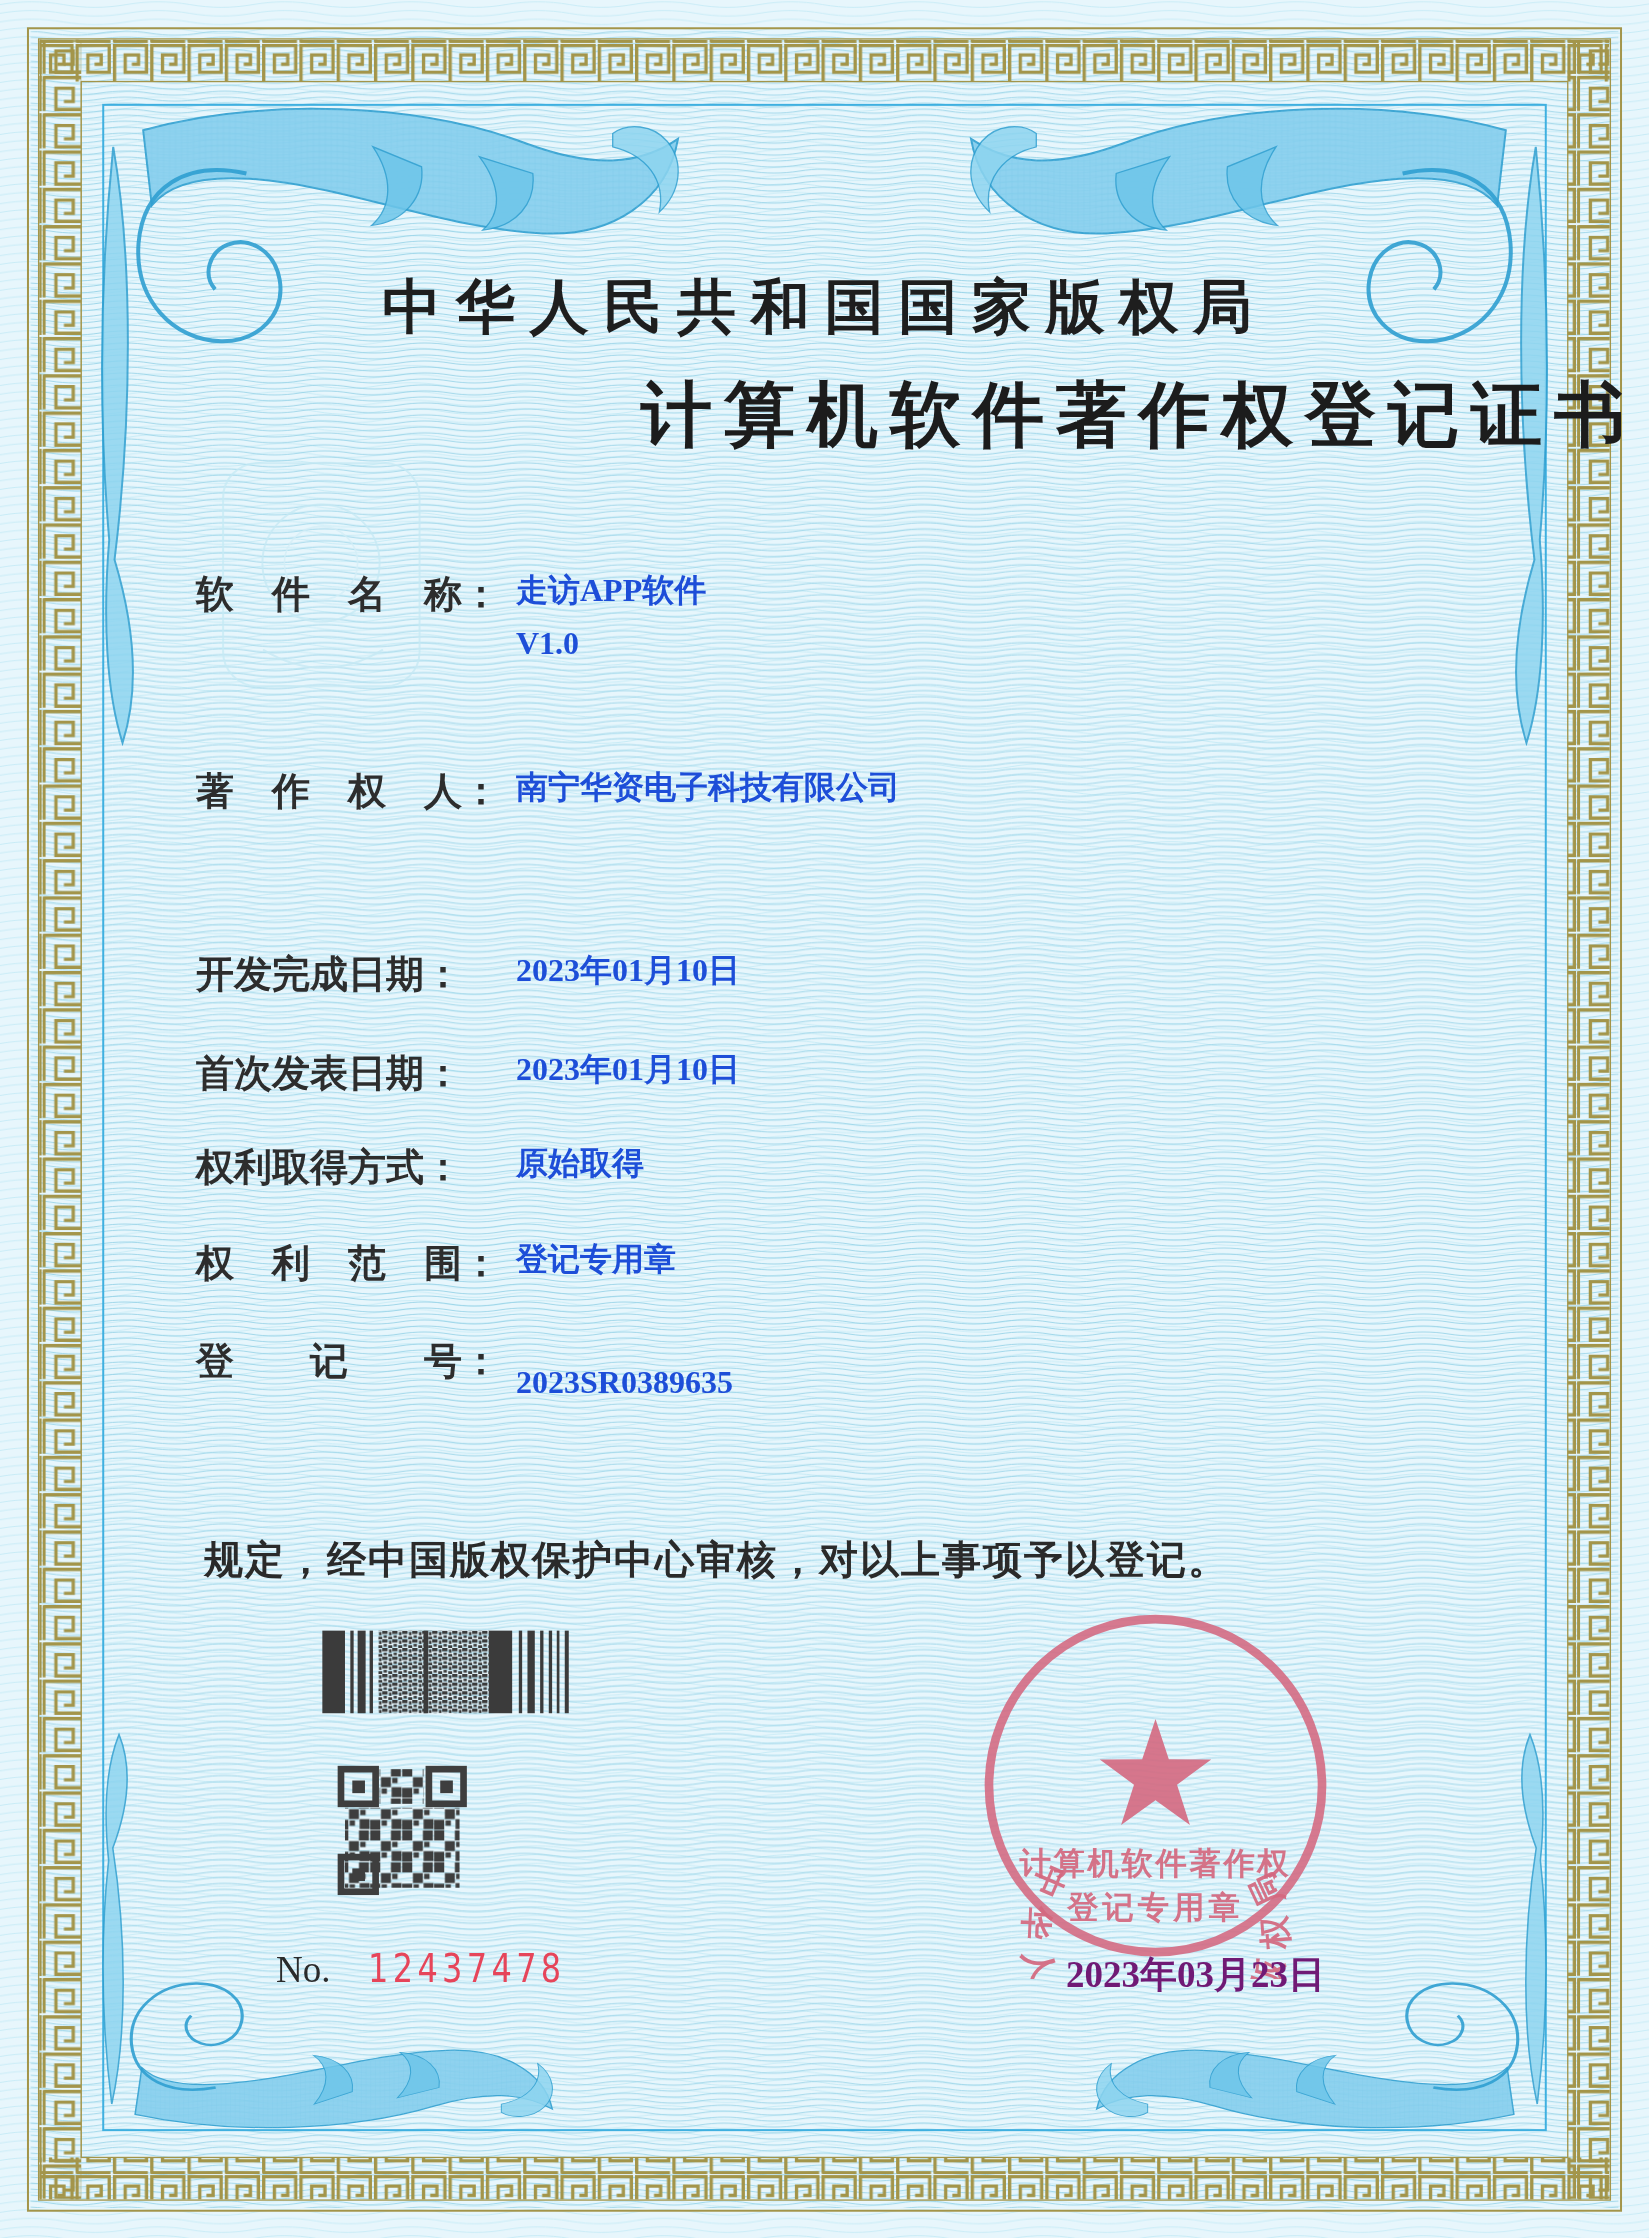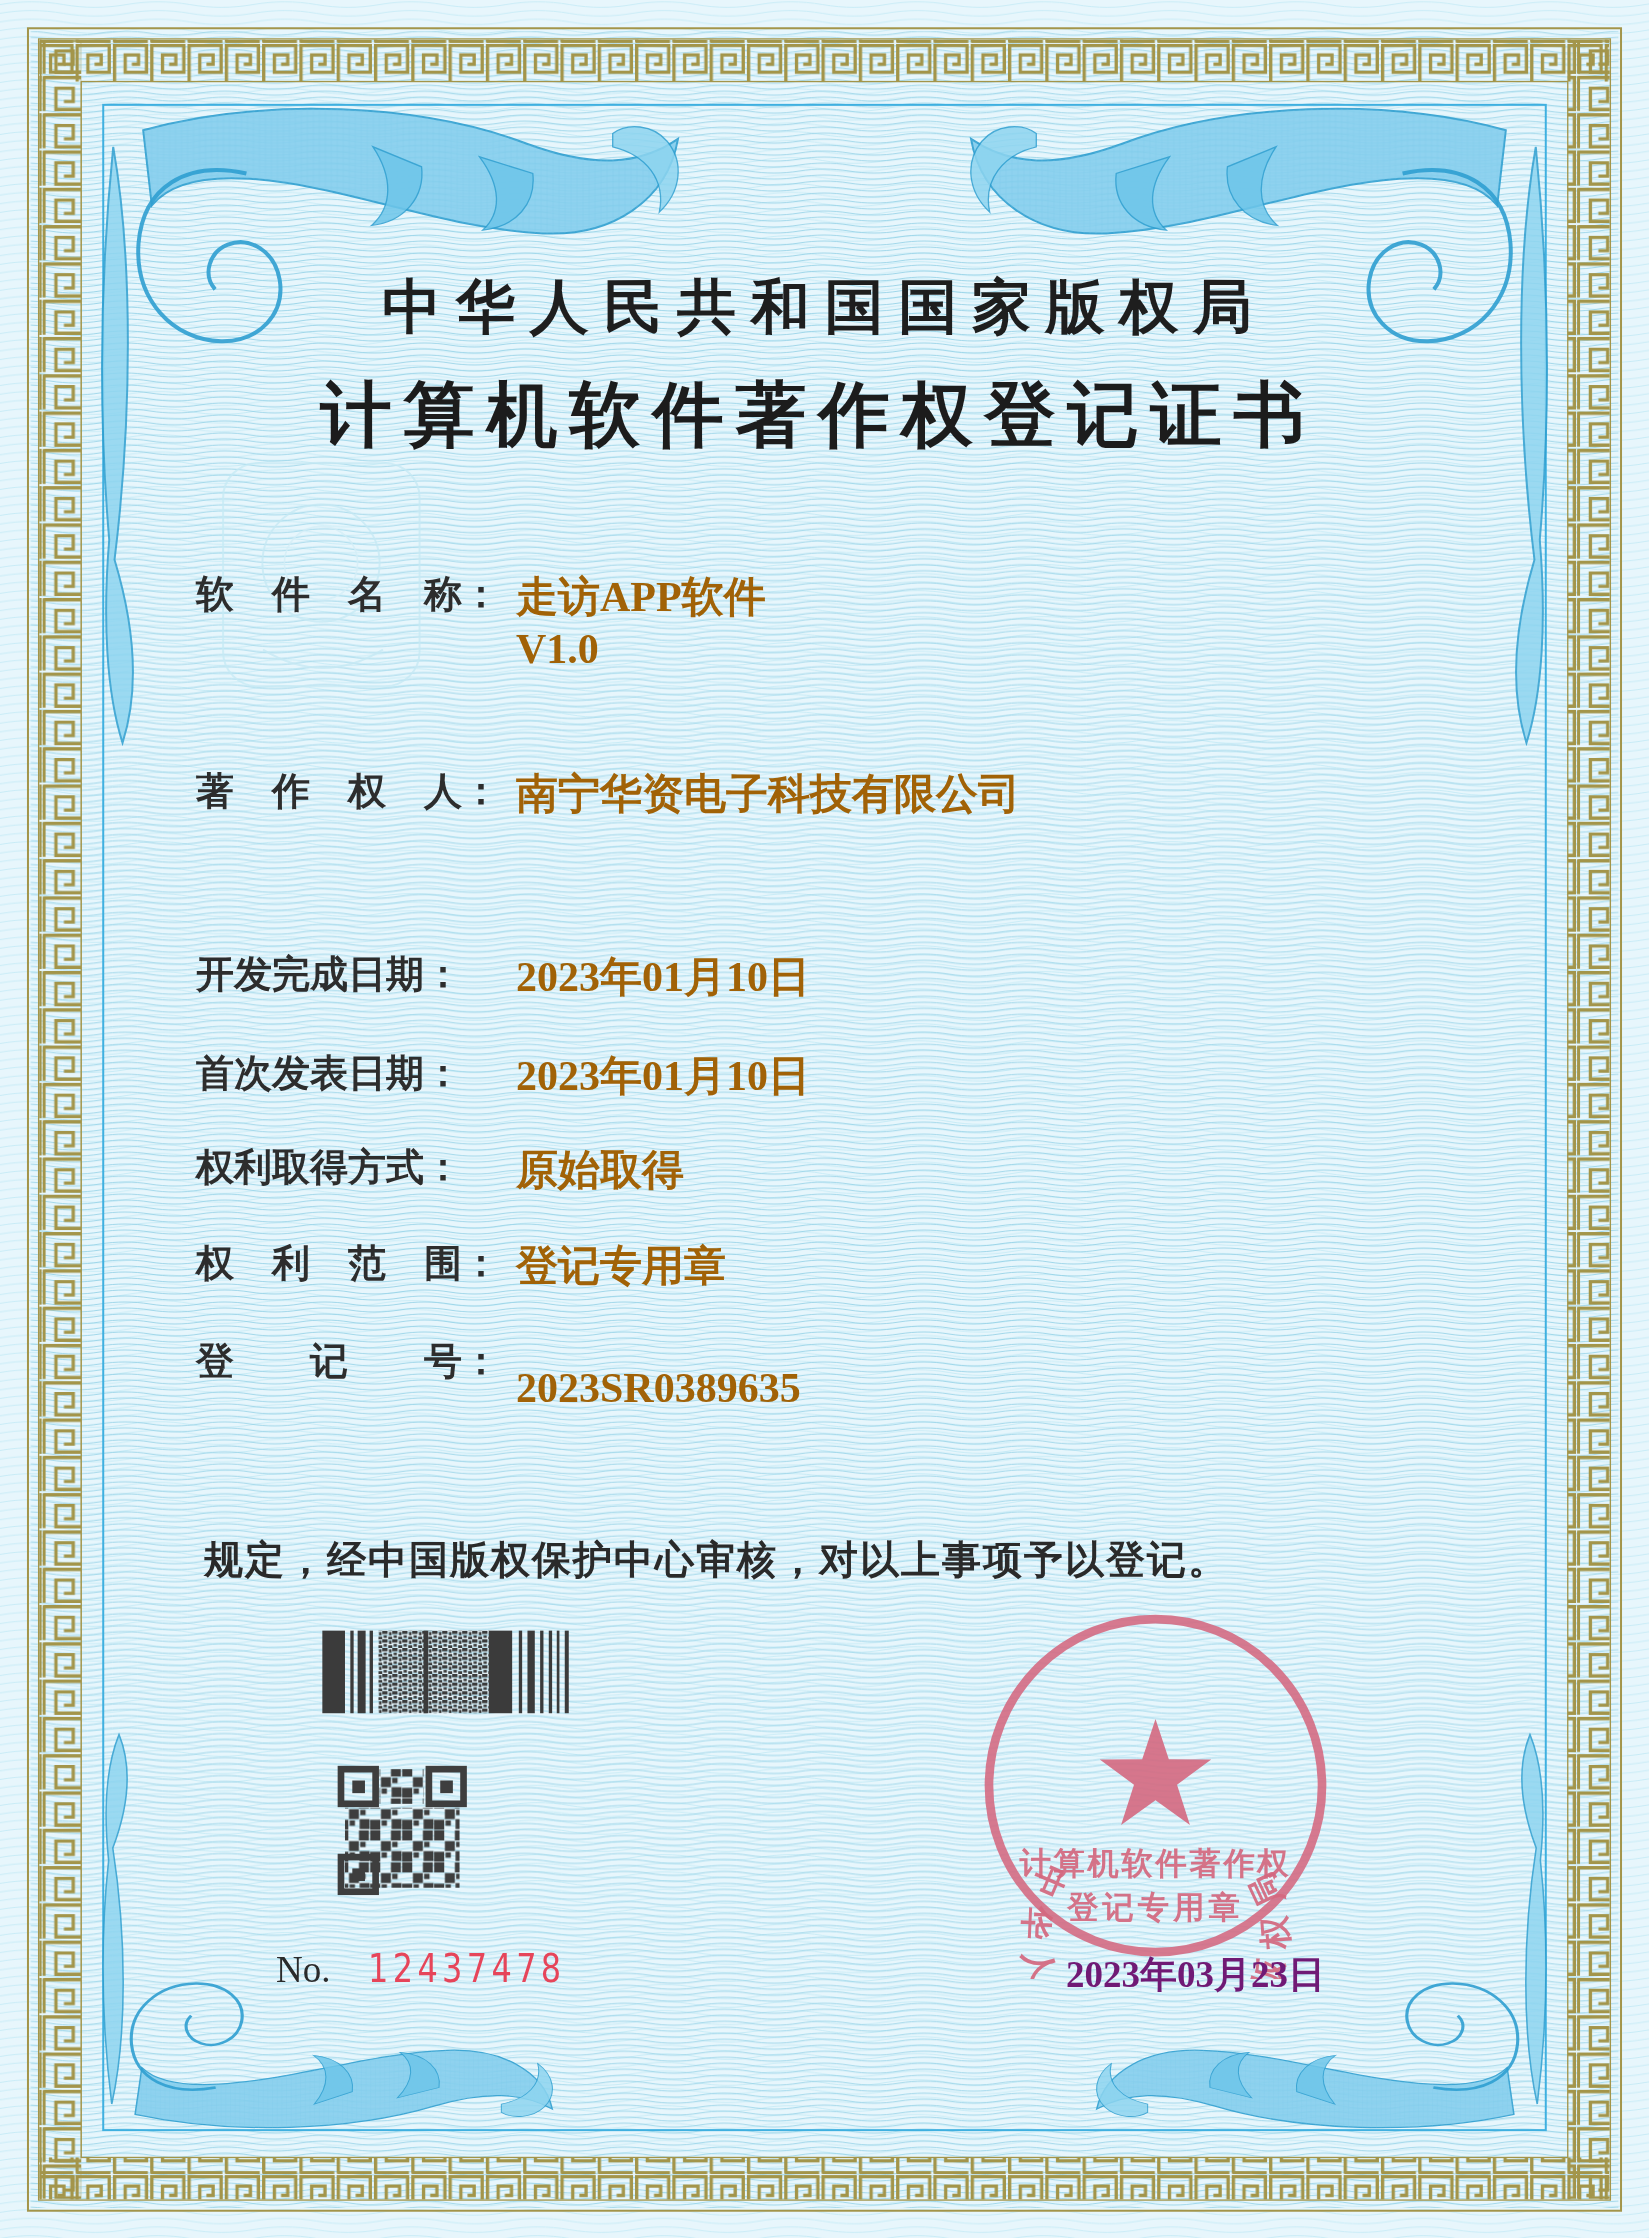--- a/index.html
+++ b/index.html
@@ -1,25 +1,25 @@
 <!DOCTYPE html>
 <html style="font-size:10.7px"><head>
 <meta charset="utf-8">
 <style>
   html,body{margin:0;padding:0;}
   body{width:1649px;height:2239px;background:#eaf7fd;font-family:"Liberation Serif","DejaVu Serif",serif;}
   .page{position:relative;width:1649px;height:2239px;overflow:hidden;background:#e7f6fc;}
   .bg{position:absolute;left:0;top:0;}
   .txt{position:absolute;color:#262626;white-space:nowrap;}
   .authority{top:268px;left:0;width:1649px;text-align:center;font-size:59px;font-weight:bold;letter-spacing:14.7px;color:#1e1e1e;}
-  .cert-title{top:368px;left:0;width:1637px;text-align:center;font-size:71px;font-weight:bold;letter-spacing:12px;color:#1c1c1c;}
+  .cert-title{top:368px;left:0;width:1637px;text-align:right;font-size:71px;font-weight:bold;letter-spacing:12px;color:#1c1c1c;}
   .certno{top:518px;left:1011px;font-size:30px;font-weight:bold;color:#2a2a2a;}
   .certno .val{margin-left:37px;}
   .frow .lab{position:absolute;left:196px;font-size:38px;font-weight:bold;color:#2d2d2d;}
-  .frow .val{position:absolute;left:516px;font-size:42px;font-weight:bold;color:#a16207;}
+  .frow .val{position:absolute;left:516px;font-size:32px;font-weight:bold;color:#1d4ed8;}
   .statement{font-size:39px;font-weight:bold;color:#2a2a2a;letter-spacing:2px;}
   .no-label{top:1948px;left:276px;font-size:37px;color:#2b2b2b;}
   .no-value{top:1946px;left:368px;font-size:39px;color:#e6455a;font-family:"DejaVu Sans","Liberation Sans",sans-serif;transform:scaleX(.82);transform-origin:left top;letter-spacing:5.3px;}
   .date{top:1950px;left:992px;width:333px;text-align:right;font-size:37px;font-weight:bold;color:#701a75;}
   svg text{font-family:"Liberation Serif","DejaVu Serif",serif;}
 </style>
 </head>
 <body>
 
 <div class="page">

